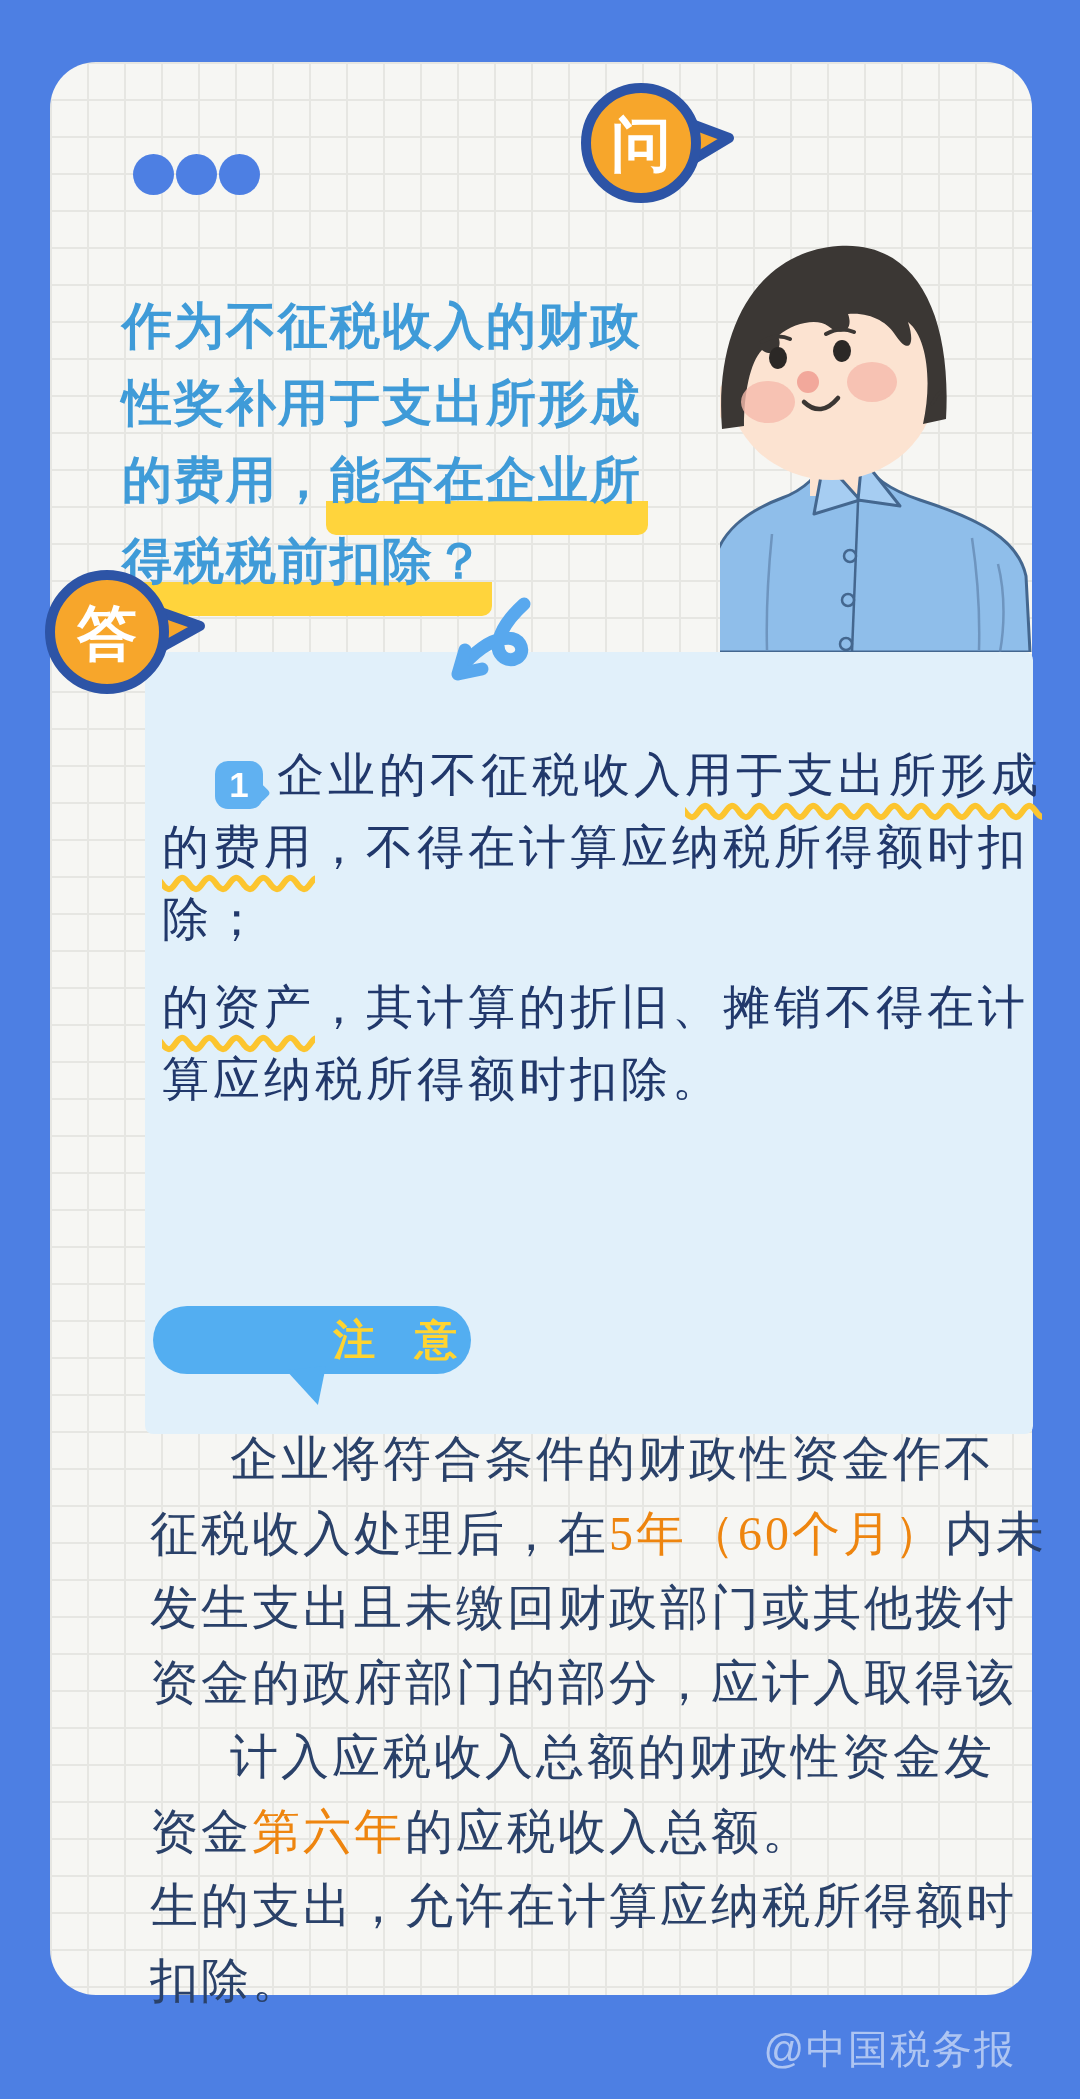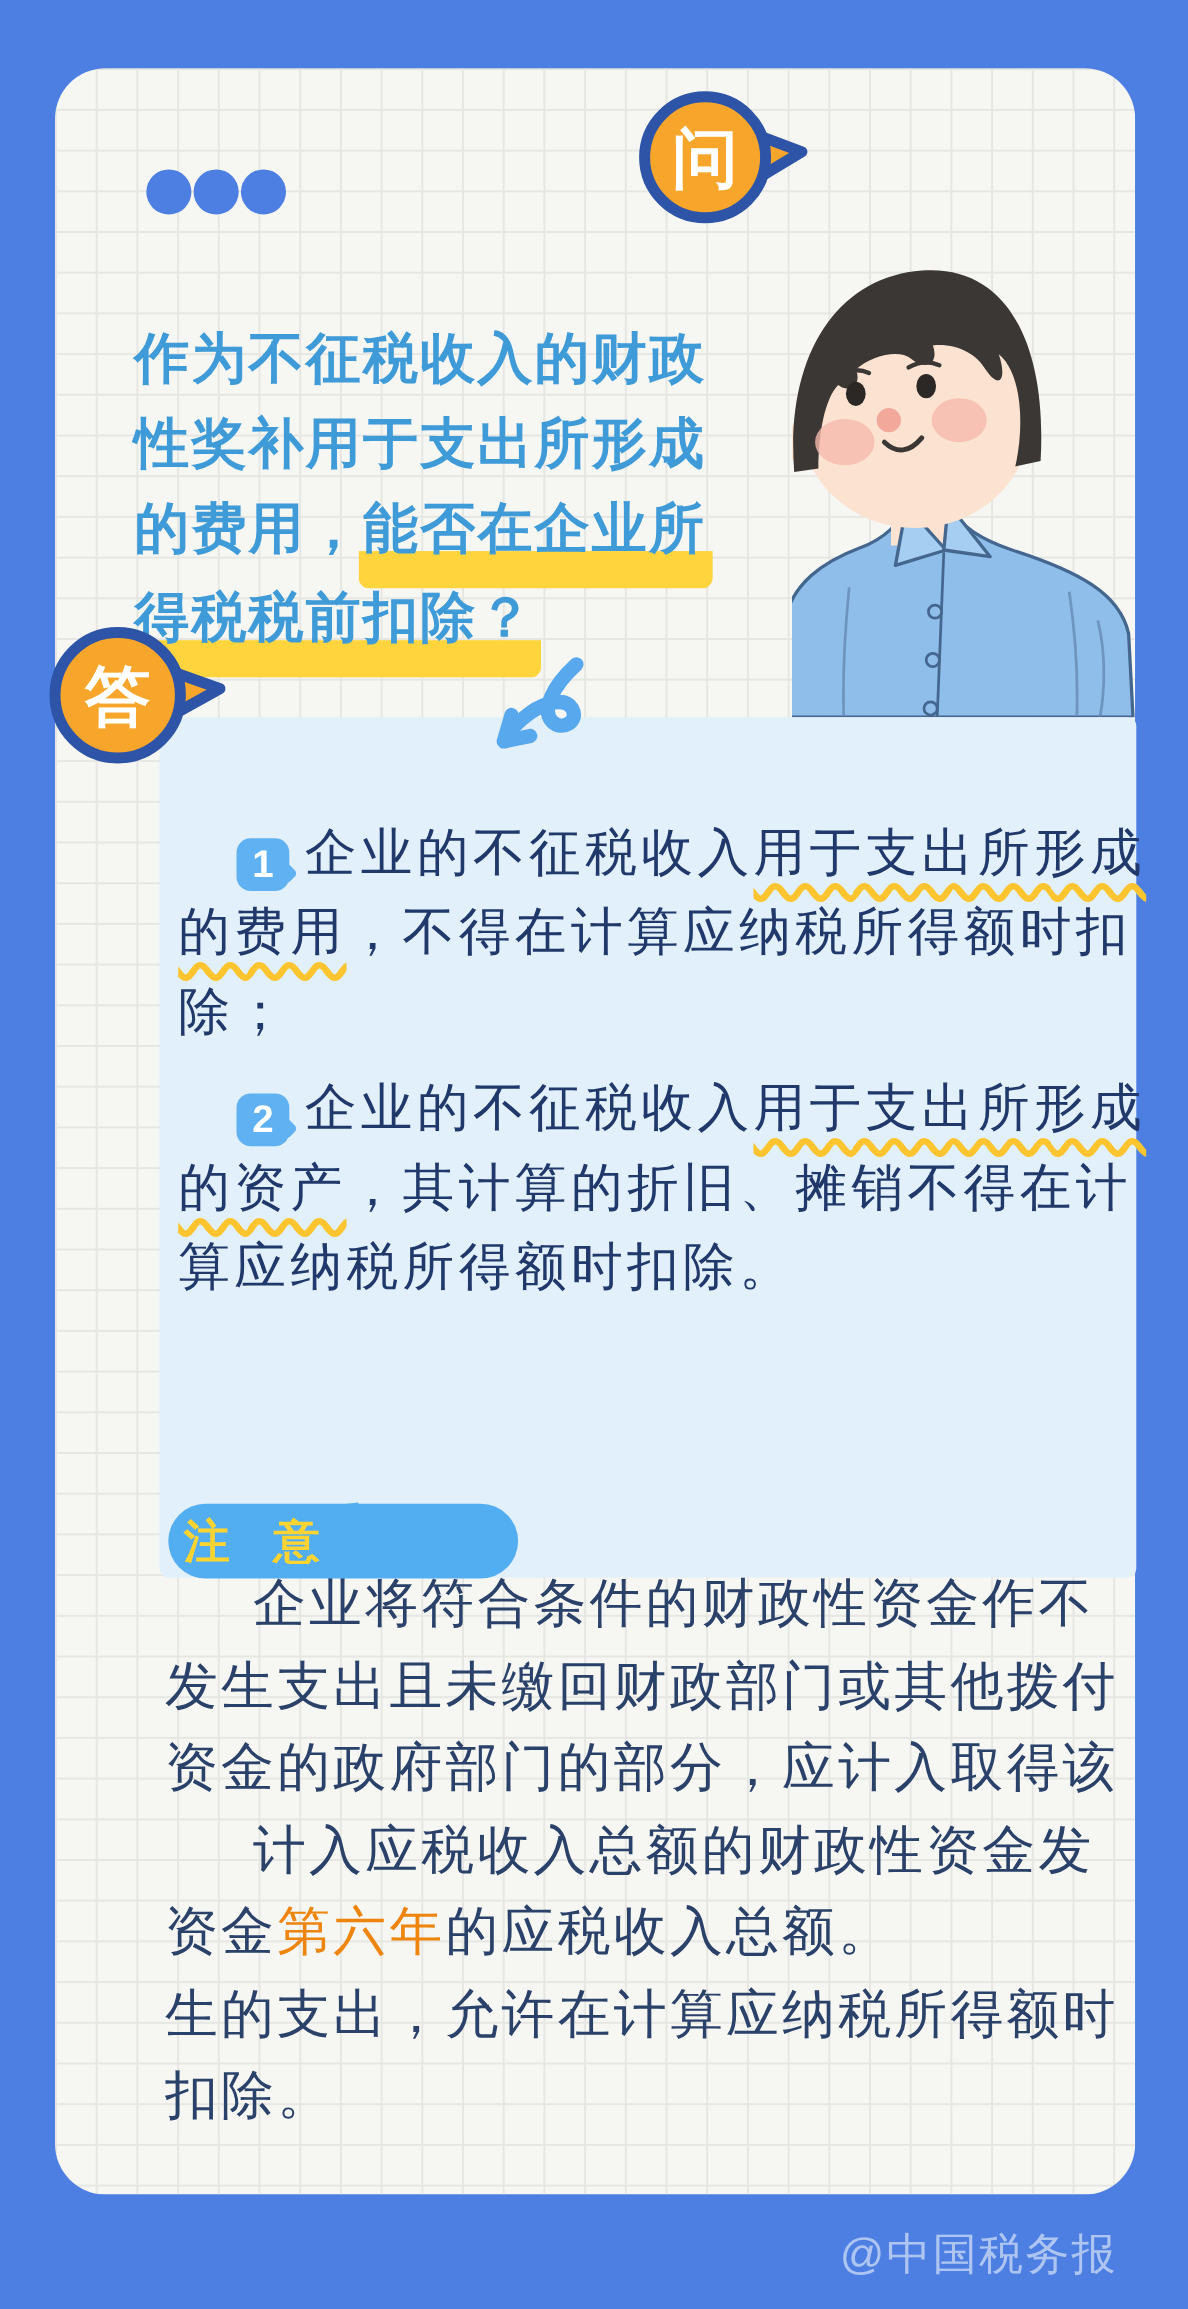--- a/index.html
+++ b/index.html
@@ -67,23 +67,23 @@
     background:#60b1f1; border-radius:4px; transform:rotate(45deg); z-index:-1;
   }
   .wavy{
     text-decoration:underline wavy #fcc52f;
     text-decoration-thickness:6px; text-underline-offset:13px;
     text-decoration-skip-ink:none;
   }
 
   
   .notice-pill{
-    position:absolute; left:103px; top:1305px; width:318px; height:68px;
+    position:absolute; left:103px; top:1244px; width:318px; height:68px;
     background:#53aef1; border-radius:34px; z-index:4;
-    display:flex; align-items:center; justify-content:flex-start;
+    display:flex; align-items:center; justify-content:flex-end;
     color:#ffd430; font-size:42px; font-weight:bold; letter-spacing:14px; text-indent:14px;
   }
   .notice-tail{
     position:absolute; left:238px; top:1306px; width:0; height:0; z-index:4;
     border-left:28px solid transparent; border-right:12px solid transparent;
     border-top:38px solid #53aef1; transform:rotate(-6deg);
   }
 
   
   .notice-block{position:absolute; left:100px; top:1360px; width:930px; z-index:3;}
@@ -159,33 +159,33 @@
       <path d="M 24 84 L 48 79 M 24 84 L 31 60" stroke="#58a8ee" stroke-width="13" fill="none" stroke-linecap="round"></path>
     </svg>
 
     <div class="ans-box" id="ans-items">
         <div class="ans-item">
           <div class="a-line first"><span class="num-badge">1</span><span>企业的不征税收入</span><span class="wavy">用于支出所形成</span></div>
           <div class="a-line"><span class="wavy">的费用</span><span>，不得在计算应纳税所得额时扣</span></div>
           <div class="a-line"><span>除；</span></div>
         </div>
         <div class="ans-item">
-          <div class="a-line first"><span class="num-badge">2</span><span>企业的不征税收入</span><span class="wavy">用于支出所形成</span></div>
           <div class="a-line"><span class="wavy">的资产</span><span>，其计算的折旧、摊销不得在计</span></div>
           <div class="a-line"><span>算应纳税所得额时扣除。</span></div>
         </div>
       </div>
 
     <div class="notice-pill">
       <span>注 意</span>
     </div>
     <div class="notice-tail"></div>
 
     <div class="notice-block" id="notice-lines">
         <div class="n-line indent"><span>企业将符合条件的财政性资金作不</span></div>
+        <div class="n-line"><span>征税收入处理后，在</span><span class="orange">5年（60个月）</span><span>内未</span></div>
         <div class="n-line"><span>发生支出且未缴回财政部门或其他拨付</span></div>
         <div class="n-line"><span>资金的政府部门的部分，应计入取得该</span></div>
         <div class="n-line indent"><span>计入应税收入总额的财政性资金发</span></div>
         <div class="n-line"><span>资金</span><span class="orange">第六年</span><span>的应税收入总额。</span></div>
         <div class="n-line"><span>生的支出，允许在计算应纳税所得额时</span></div>
         <div class="n-line"><span>扣除。</span></div>
       </div>
   </div>
 
   <svg class="badge-svg q-badge" width="172" height="134" viewBox="0 0 172 134">

